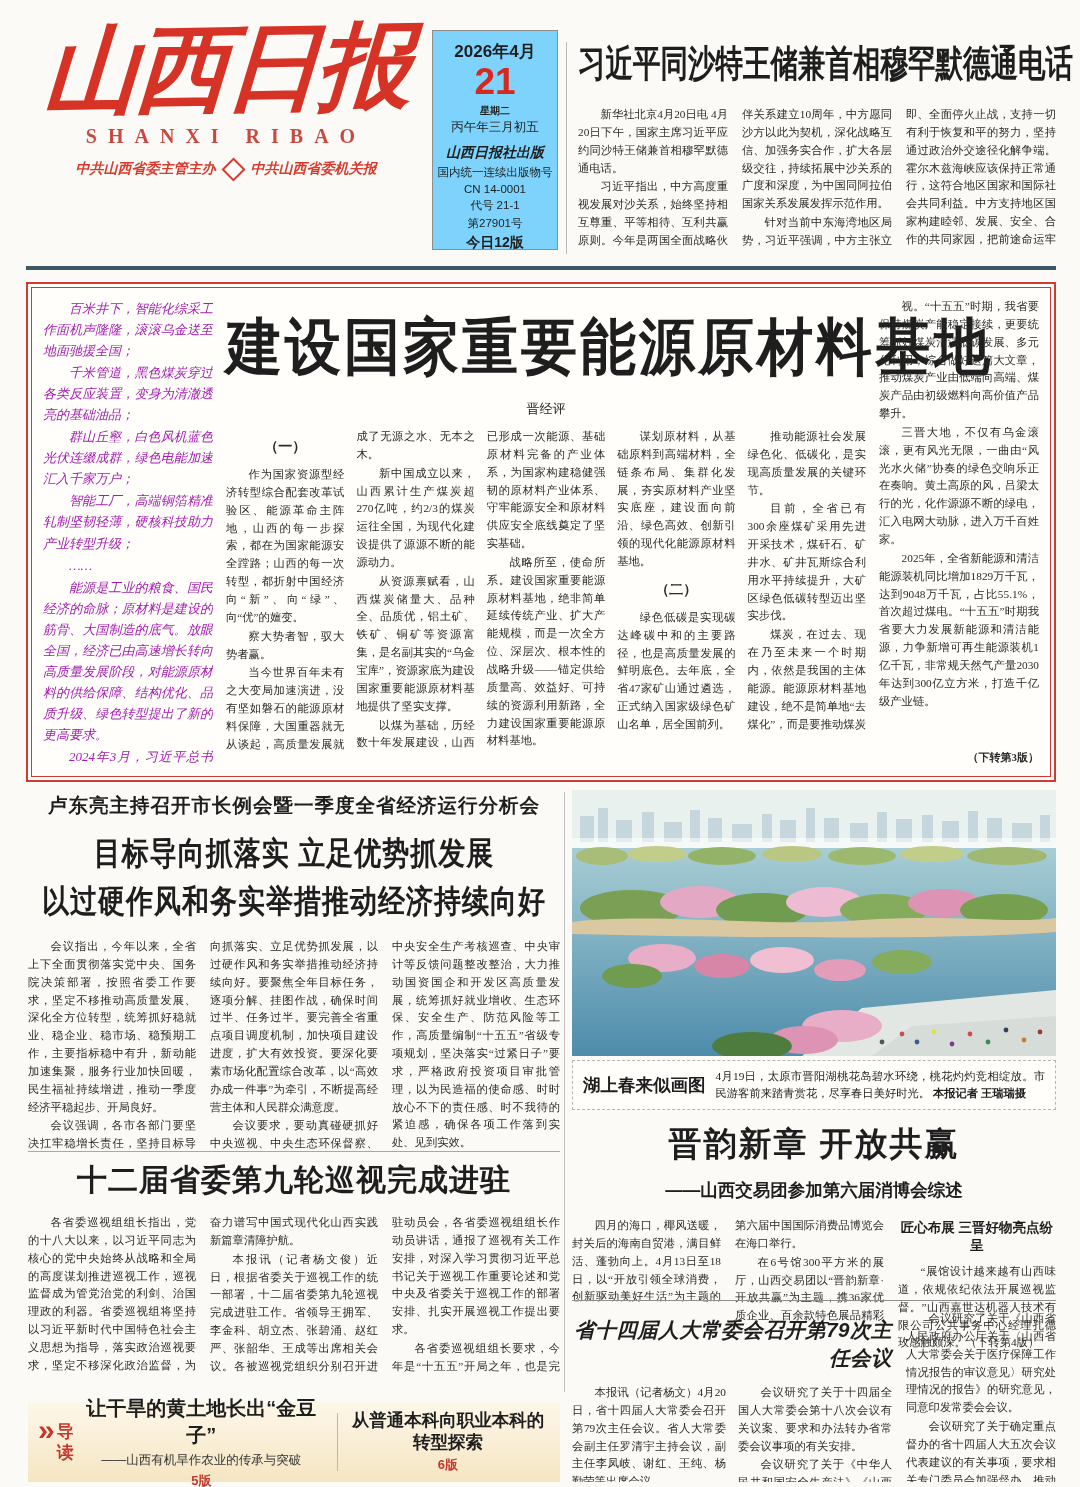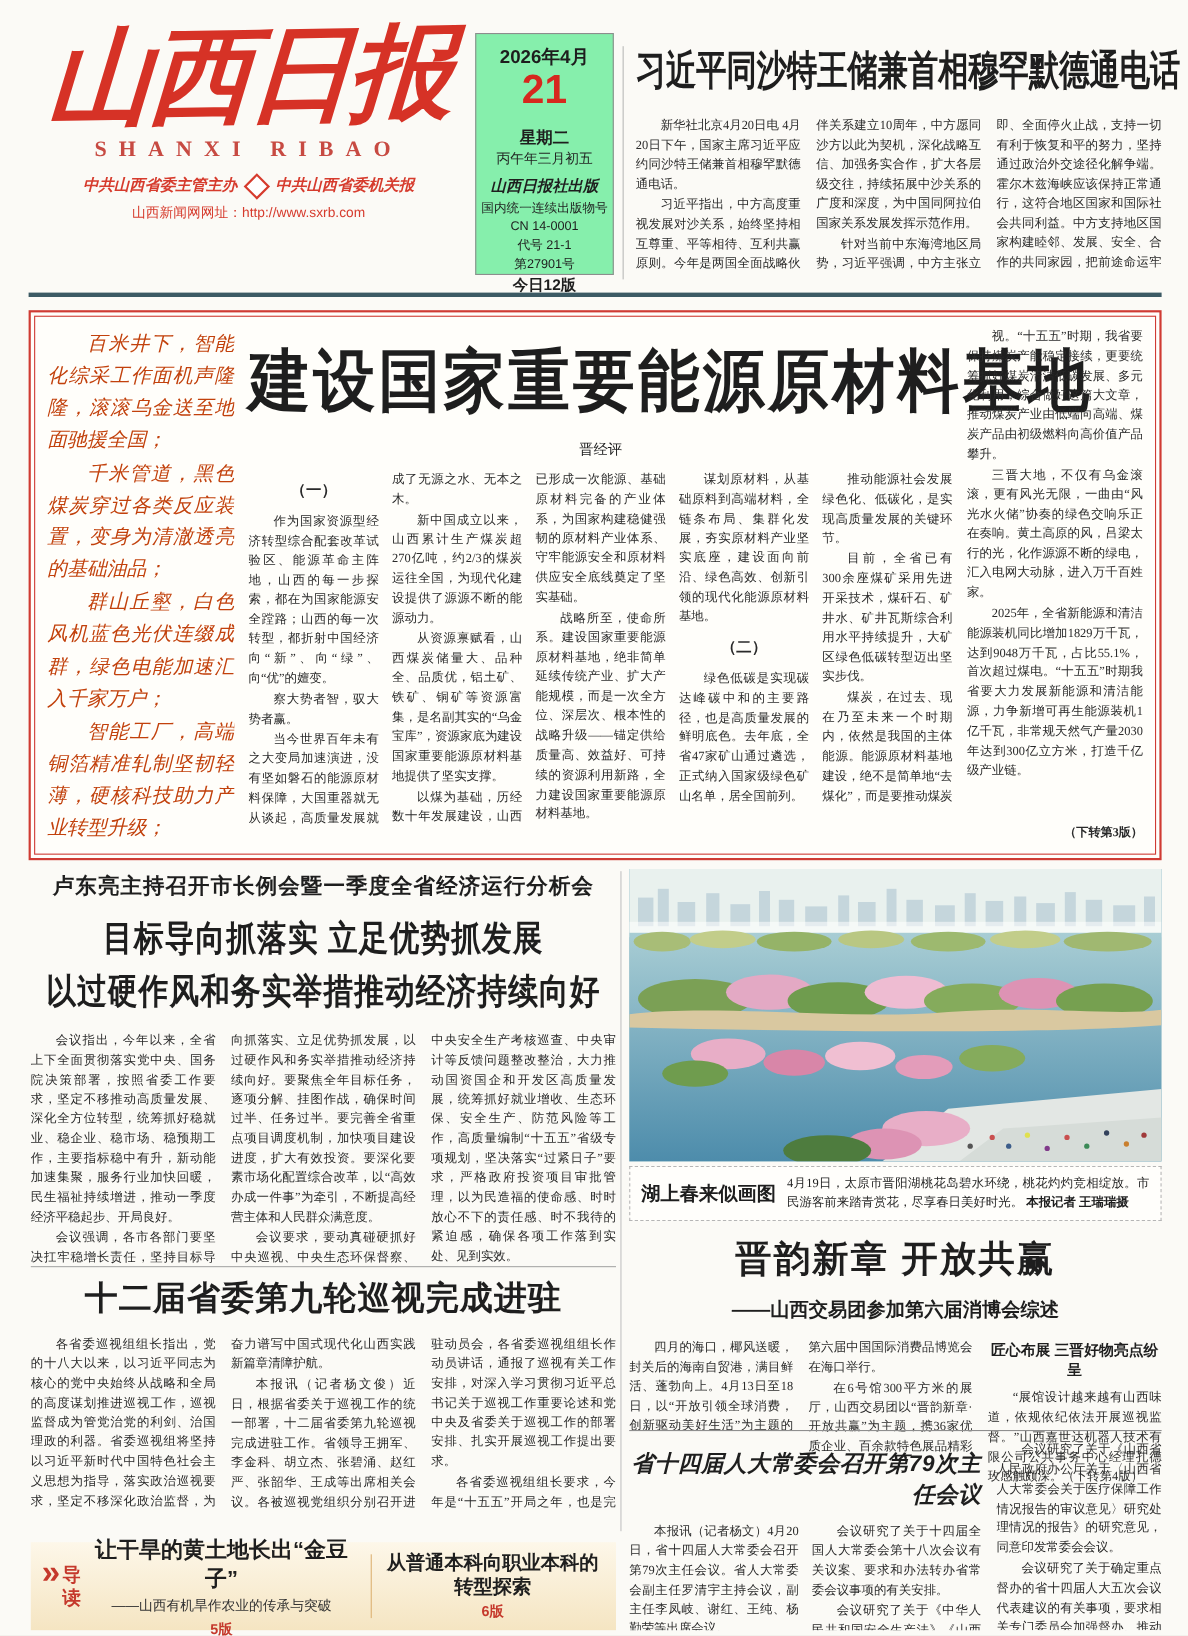--- a/index.html
+++ b/index.html
@@ -12,39 +12,39 @@
 
   
   .masthead{position:absolute;left:26px;top:22px;width:400px;text-align:center;}
   .brand{font-size:95px;line-height:1.0;font-weight:bold;color:#d63226;letter-spacing:-4px;
          font-style:italic;transform:skewX(-4deg) rotate(-1deg);white-space:nowrap;}
   .latin{color:#c74a42;font-size:20px;letter-spacing:11px;margin-top:8px;font-weight:bold;}
   .sponsor{color:#d63b2d;font-size:14px;font-weight:bold;margin-top:12px;display:flex;justify-content:center;align-items:center;gap:9px;font-style:italic;}
   .diamond{width:13px;height:13px;border:2px solid #d63b2d;transform:rotate(45deg);display:inline-block;background:#fff;}
   .website{color:#d63b2d;font-size:12.5px;margin-top:7px;}
   .datebox{position:absolute;left:432px;top:30px;width:126px;height:220px;border:1px solid #8d8d8d;
-           text-align:center;padding-top:9px;box-sizing:border-box;background:#86efac;}
+           text-align:center;padding-top:9px;box-sizing:border-box;background:#7dd3fc;}
   .db-month{font-size:17px;font-weight:bold;}
   .db-day{font-size:37px;font-weight:bold;color:#d6281e;line-height:1.05;}
-  .db-week{font-size:15px;font-weight:bold;margin-top:14px;}
+  .db-week{font-size:10px;font-weight:bold;margin-top:2px;}
   .db-lunar{font-size:12.5px;margin-top:1px;}
   .db-pub{font-size:14px;margin-top:8px;font-style:italic;font-weight:bold;}
   .db-s{font-size:11.5px;margin-top:3px;}
   .db-pages{font-size:14px;font-weight:bold;margin-top:3px;}
   .vline1{position:absolute;left:566px;top:42px;width:1px;height:212px;background:#b9b9b9;}
   .topstory{position:absolute;left:578px;top:40px;width:478px;}
   .ts-headline{font-size:27.5px;font-weight:900;text-align:center;white-space:nowrap;
                transform:scaleY(1.35);transform-origin:top center;letter-spacing:0;}
   .ts-body{margin-top:30px;column-count:3;column-gap:14px;height:158px;overflow:hidden;column-fill:auto;}
   .header-rule{position:absolute;left:26px;top:266px;width:1030px;height:4px;background:#3c5a64;}
 
   
   .leadbox{position:absolute;left:26px;top:282px;width:1030px;height:500px;border:2px solid #cf3b33;background:#fffefa;box-sizing:border-box;}
   .leadbox-inner{position:absolute;inset:3px;border:1px solid #cf3b33;padding:10px 11px;display:flex;gap:13px;box-sizing:border-box;}
-  .lead-intro{width:170px;flex:none;font-size:18px;line-height:1.62;font-style:italic;overflow:hidden;text-align:justify;color:#c2410c;}
+  .lead-intro{width:170px;flex:none;font-size:13px;line-height:1.62;font-style:italic;overflow:hidden;text-align:justify;color:#a21caf;}
   .lead-center{flex:1;display:flex;flex-direction:column;min-width:0;}
   .lead-headline{font-size:56px;font-weight:900;text-align:center;letter-spacing:3px;white-space:nowrap;
                  transform:scaleY(1.1);transform-origin:top center;margin-top:8px;}
   .lead-byline{text-align:center;font-size:13px;margin:18px 0 10px;}
   .lead-body{flex:1;column-count:5;column-gap:12px;overflow:hidden;column-fill:auto;}
   .lead-right{width:160px;flex:none;overflow:hidden;position:relative;padding-bottom:16px;}
   .jump{position:absolute;right:0;bottom:0;background:#fffefa;font-weight:bold;font-size:11px;padding-left:6px;}
 
   
   .mayor{position:absolute;left:28px;top:792px;width:532px;}
@@ -99,21 +99,20 @@
 <div id="page">
 
   <div class="masthead">
     <div class="brand">山西日报</div>
     <div class="latin">SHANXI RIBAO</div>
     <div class="sponsor sans">
       <span>中共山西省委主管主办</span>
       <span class="diamond"></span>
       <span>中共山西省委机关报</span>
     </div>
-    <div class="website sans">山西新闻网网址：http://www.sxrb.com</div>
   </div>
 
   <div class="datebox sans">
     <div class="db-month">2026年4月</div>
     <div class="db-day">21</div>
     <div class="db-week">星期二</div>
     <div class="db-lunar">丙午年三月初五</div>
     <div class="db-pub">山西日报社出版</div>
     <div class="db-s">国内统一连续出版物号</div>
     <div class="db-s">CN 14-0001</div>

